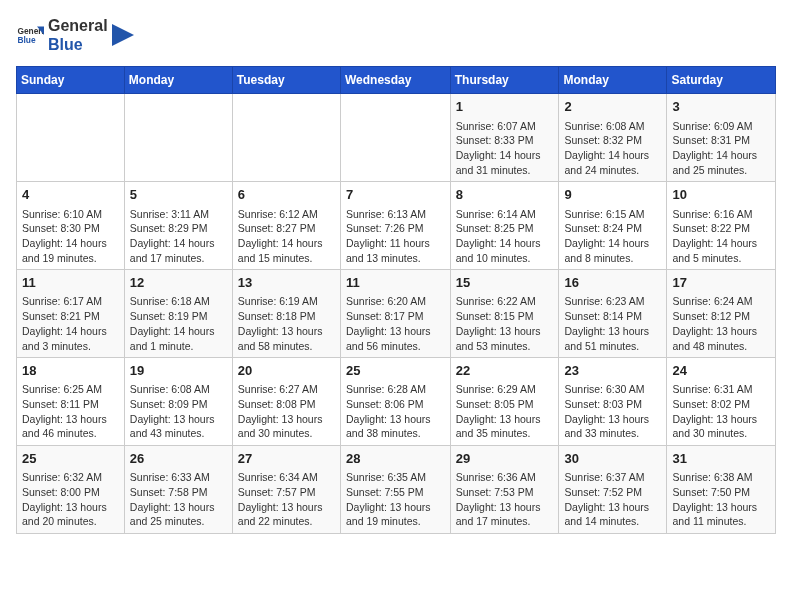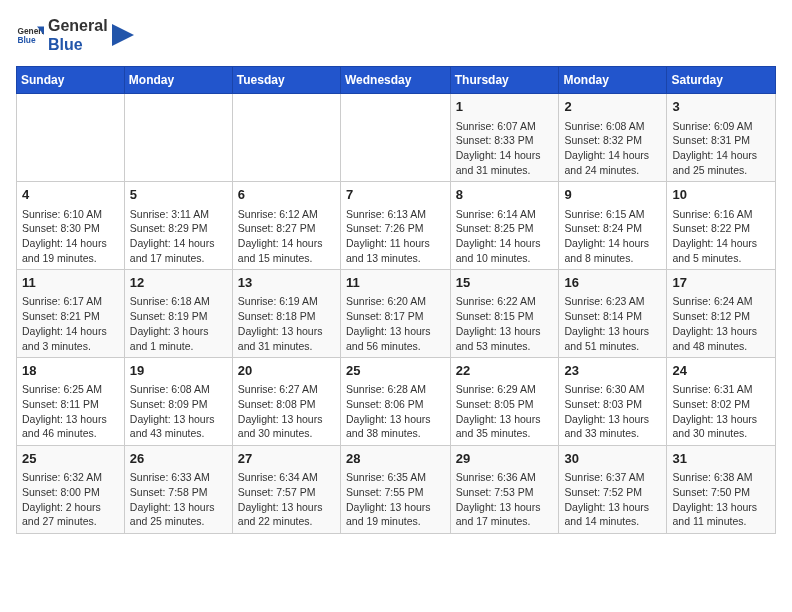--- a/index.html
+++ b/index.html
@@ -186,27 +186,27 @@
         <td>
           <div class="day-number">11</div>
           <div>Sunrise: 6:17 AM</div>
           <div>Sunset: 8:21 PM</div>
           <div>Daylight: 14 hours and 3 minutes.</div>
         </td>
         <td>
           <div class="day-number">12</div>
           <div>Sunrise: 6:18 AM</div>
           <div>Sunset: 8:19 PM</div>
-          <div>Daylight: 3 hours and 1 minute.</div>
+          <div>Daylight: 14 hours and 1 minute.</div>
         </td>
         <td>
           <div class="day-number">13</div>
           <div>Sunrise: 6:19 AM</div>
           <div>Sunset: 8:18 PM</div>
-          <div>Daylight: 13 hours and 31 minutes.</div>
+          <div>Daylight: 13 hours and 58 minutes.</div>
         </td>
         <td>
           <div class="day-number">11</div>
           <div>Sunrise: 6:20 AM</div>
           <div>Sunset: 8:17 PM</div>
           <div>Daylight: 13 hours and 56 minutes.</div>
         </td>
         <td>
           <div class="day-number">15</div>
           <div>Sunrise: 6:22 AM</div>
@@ -268,21 +268,21 @@
           <div>Sunrise: 6:31 AM</div>
           <div>Sunset: 8:02 PM</div>
           <div>Daylight: 13 hours and 30 minutes.</div>
         </td>
       </tr>
       <tr>
         <td>
           <div class="day-number">25</div>
           <div>Sunrise: 6:32 AM</div>
           <div>Sunset: 8:00 PM</div>
-          <div>Daylight: 2 hours and 27 minutes.</div>
+          <div>Daylight: 13 hours and 20 minutes.</div>
         </td>
         <td>
           <div class="day-number">26</div>
           <div>Sunrise: 6:33 AM</div>
           <div>Sunset: 7:58 PM</div>
           <div>Daylight: 13 hours and 25 minutes.</div>
         </td>
         <td>
           <div class="day-number">27</div>
           <div>Sunrise: 6:34 AM</div>

